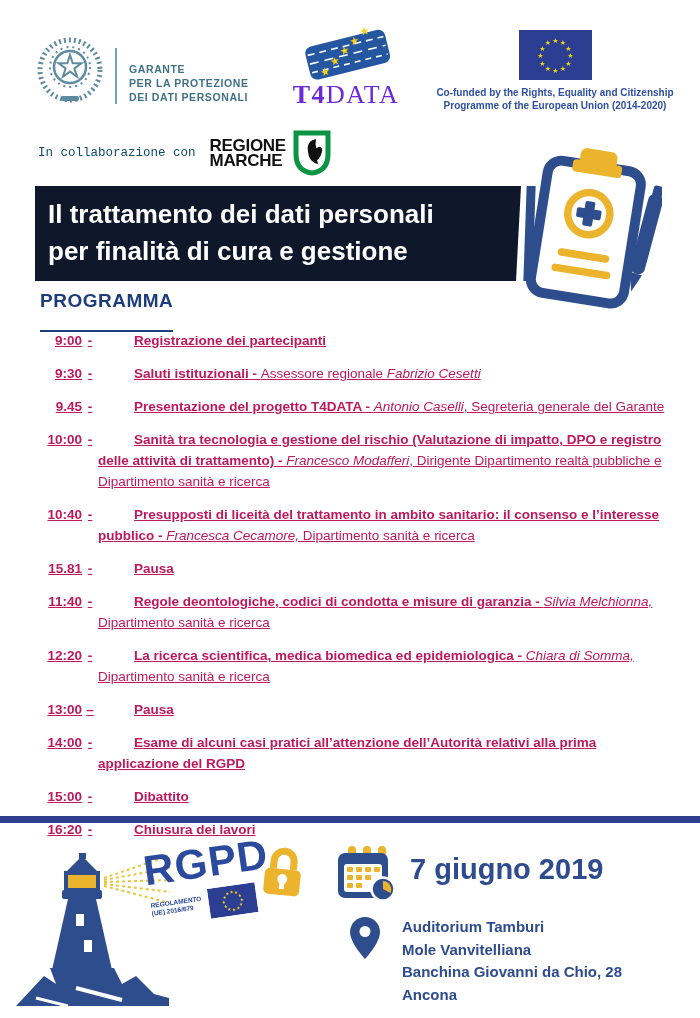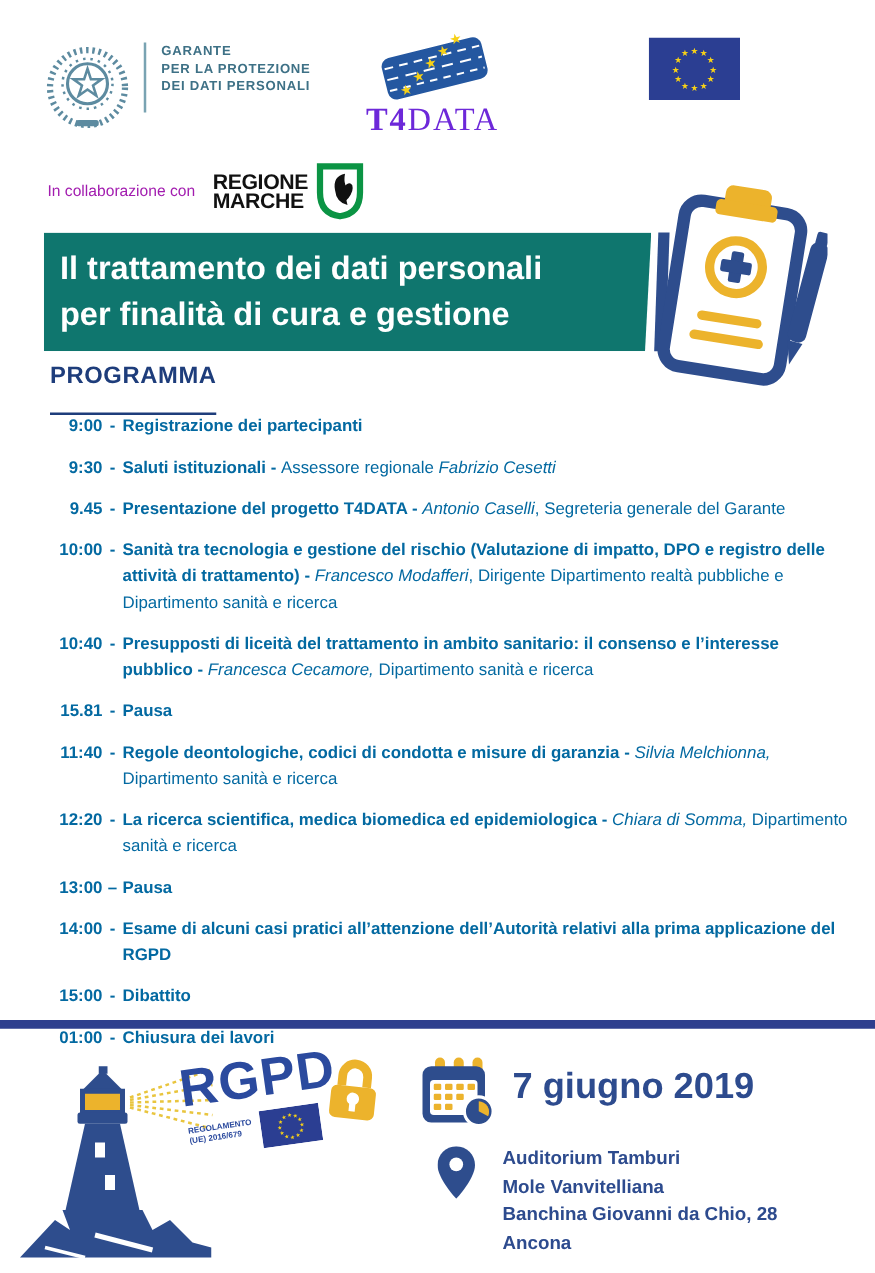--- a/index.html
+++ b/index.html
@@ -2,49 +2,49 @@
 <html><head>
 <meta charset="utf-8">
 <style>
   * { margin:0; padding:0; box-sizing:border-box; }
   body { background:#ffffff; }
   .page {
     position:relative; width:700px; height:1018px; background:#ffffff;
     font-family:"Liberation Sans", sans-serif; overflow:hidden;
   }
   
-  .garante { position:absolute; left:35px; top:34px; display:flex; align-items:flex-start; }
+  .garante { position:absolute; left:35px; top:34px; display:flex; align-items:flex-end; }
   .garante-divider { width:2px; height:56px; background:#79a3b2; margin:0 12px 0 10px; }
   .garante-text { color:#3e7186; font-weight:bold; font-size:10.5px; line-height:14px; letter-spacing:0.6px; }
   .t4data { position:absolute; left:281px; top:24px; width:130px; text-align:center; }
   .t4data-word { font-family:"Liberation Serif", serif; color:#6d28d9; font-size:26px; letter-spacing:1.5px; margin-top:-4px; }
   .t4data-word b { font-weight:bold; }
   .eu-block { position:absolute; left:414px; top:30px; width:282px; text-align:center; }
   .eu-flag-top { display:block; margin:0 auto 6px auto; }
   .eu-caption { color:#2d50a0; font-weight:bold; font-size:10px; line-height:13px; }
   
   .collab { position:absolute; left:38px; top:130px; display:flex; align-items:center; }
-  .collab-text { font-size:12.5px; color:#a21caf; margin-right:14px; }
+  .collab-text { font-size:12.5px; color:#0c4a6e; margin-right:14px;font-family:Liberation Mono, monospace; }
   .marche { display:flex; align-items:center; gap:6px; }
   .marche-text { font-weight:800; color:#111; font-size:17px; line-height:15.5px; letter-spacing:-0.3px; }
   
-  .banner { position:absolute; left:35px; top:186px; width:486px; height:95px; background:#0f766e;
+  .banner { position:absolute; left:35px; top:186px; width:486px; height:95px; background:#0f172a;
             clip-path:polygon(0 0, 100% 0, calc(100% - 5px) 100%, 0 100%); padding:10px 0 0 13px; }
   .banner-line { color:#ffffff; font-weight:bold; font-size:26px; line-height:37px; }
   .banner-stripe { position:absolute; left:525px; top:186px; width:9px; height:95px; background:#2e4d8d; transform:skewX(-2deg); }
   .clipboard { position:absolute; left:522px; top:146px; }
   
   .prog-heading { position:absolute; left:40px; top:290px; color:#1e3d7b; font-weight:bold; font-size:19px;
                   letter-spacing:0.5px; border-bottom:2.5px solid #1e3d7b; padding-bottom:18px; }
-  .prog-list { position:absolute; left:38px; top:330px; width:642px; color:#0369a1; font-size:13.5px; line-height:21px; }
+  .prog-list { position:absolute; left:38px; top:330px; width:642px; color:#be185d; font-size:13.5px; line-height:21px;text-decoration:underline; }
   .prog-item { display:flex; margin-bottom:12px; }
   .prog-time { width:44px; text-align:right; font-weight:bold; flex:none; }
   .prog-sep { width:16px; text-align:center; font-weight:bold; flex:none; }
   .prog-content { flex:1; }
-  .p-b { font-weight:bold; }
+  .p-b { font-weight:bold;margin-left:36px; }
   .p-i { font-style:italic; }
   
   .footer-bar { position:absolute; left:0; top:816px; width:700px; height:7px; background:#2e3f8e; }
   .lighthouse { position:absolute; left:10px; top:848px; }
   .rgpd { position:absolute; left:147px; top:838px; width:176px; height:100px; transform:rotate(-8deg); }
   .rgpd-title { color:#2b4a9e; font-weight:800; font-size:42px; line-height:42px; letter-spacing:1px; }
   .rgpd-caption { position:absolute; left:2px; top:52px; color:#2b4a9e; font-weight:bold; font-size:6.5px; line-height:8px; }
   .rgpd-flag { position:absolute; left:60px; top:47px; }
   .rgpd-lock { position:absolute; left:116px; top:14px; transform:rotate(14deg); }
   .calendar { position:absolute; left:336px; top:844px; }
@@ -101,20 +101,24 @@
           <text x="49.5" y="35.5">★</text>
           <text x="44" y="41">★</text>
         <text x="36.5" y="43">★</text>
           <text x="29" y="41">★</text>
           <text x="23.5" y="35.5">★</text>
         <text x="21.5" y="28">★</text>
           <text x="23.5" y="20.5">★</text>
           <text x="29" y="15">★</text>
       </g>
     </svg>
+    <div class="eu-caption">
+      <div>Co-funded by the Rights, Equality and Citizenship</div>
+      <div>Programme of the European Union (2014-2020)</div>
+    </div>
   </div>
 
   <div class="collab">
     <span class="collab-text">In collaborazione con</span>
     <div class="marche">
       <div class="marche-text">
         <div>REGIONE</div>
         <div>MARCHE</div>
       </div>
       <svg width="40" height="46" viewBox="0 0 40 46">
@@ -200,21 +204,21 @@
         <span class="prog-time">14:00</span>
         <span class="prog-sep">-</span>
         <div class="prog-content"><span class="p-b">Esame di alcuni casi pratici all’attenzione dell’Autorità relativi alla prima applicazione del RGPD</span></div>
       </div>
       <div class="prog-item">
         <span class="prog-time">15:00</span>
         <span class="prog-sep">-</span>
         <div class="prog-content"><span class="p-b">Dibattito</span></div>
       </div>
       <div class="prog-item">
-        <span class="prog-time">01:00</span>
+        <span class="prog-time">16:20</span>
         <span class="prog-sep">-</span>
         <div class="prog-content"><span class="p-b">Chiusura dei lavori</span></div>
       </div>
     </div>
 
   <div class="footer-bar"></div>
 
   <svg class="lighthouse" width="165" height="165" viewBox="0 0 165 165">
     <g stroke="#e9c53e" stroke-width="2" stroke-dasharray="3 3">
       <line x1="94" y1="30" x2="158" y2="8"></line>

